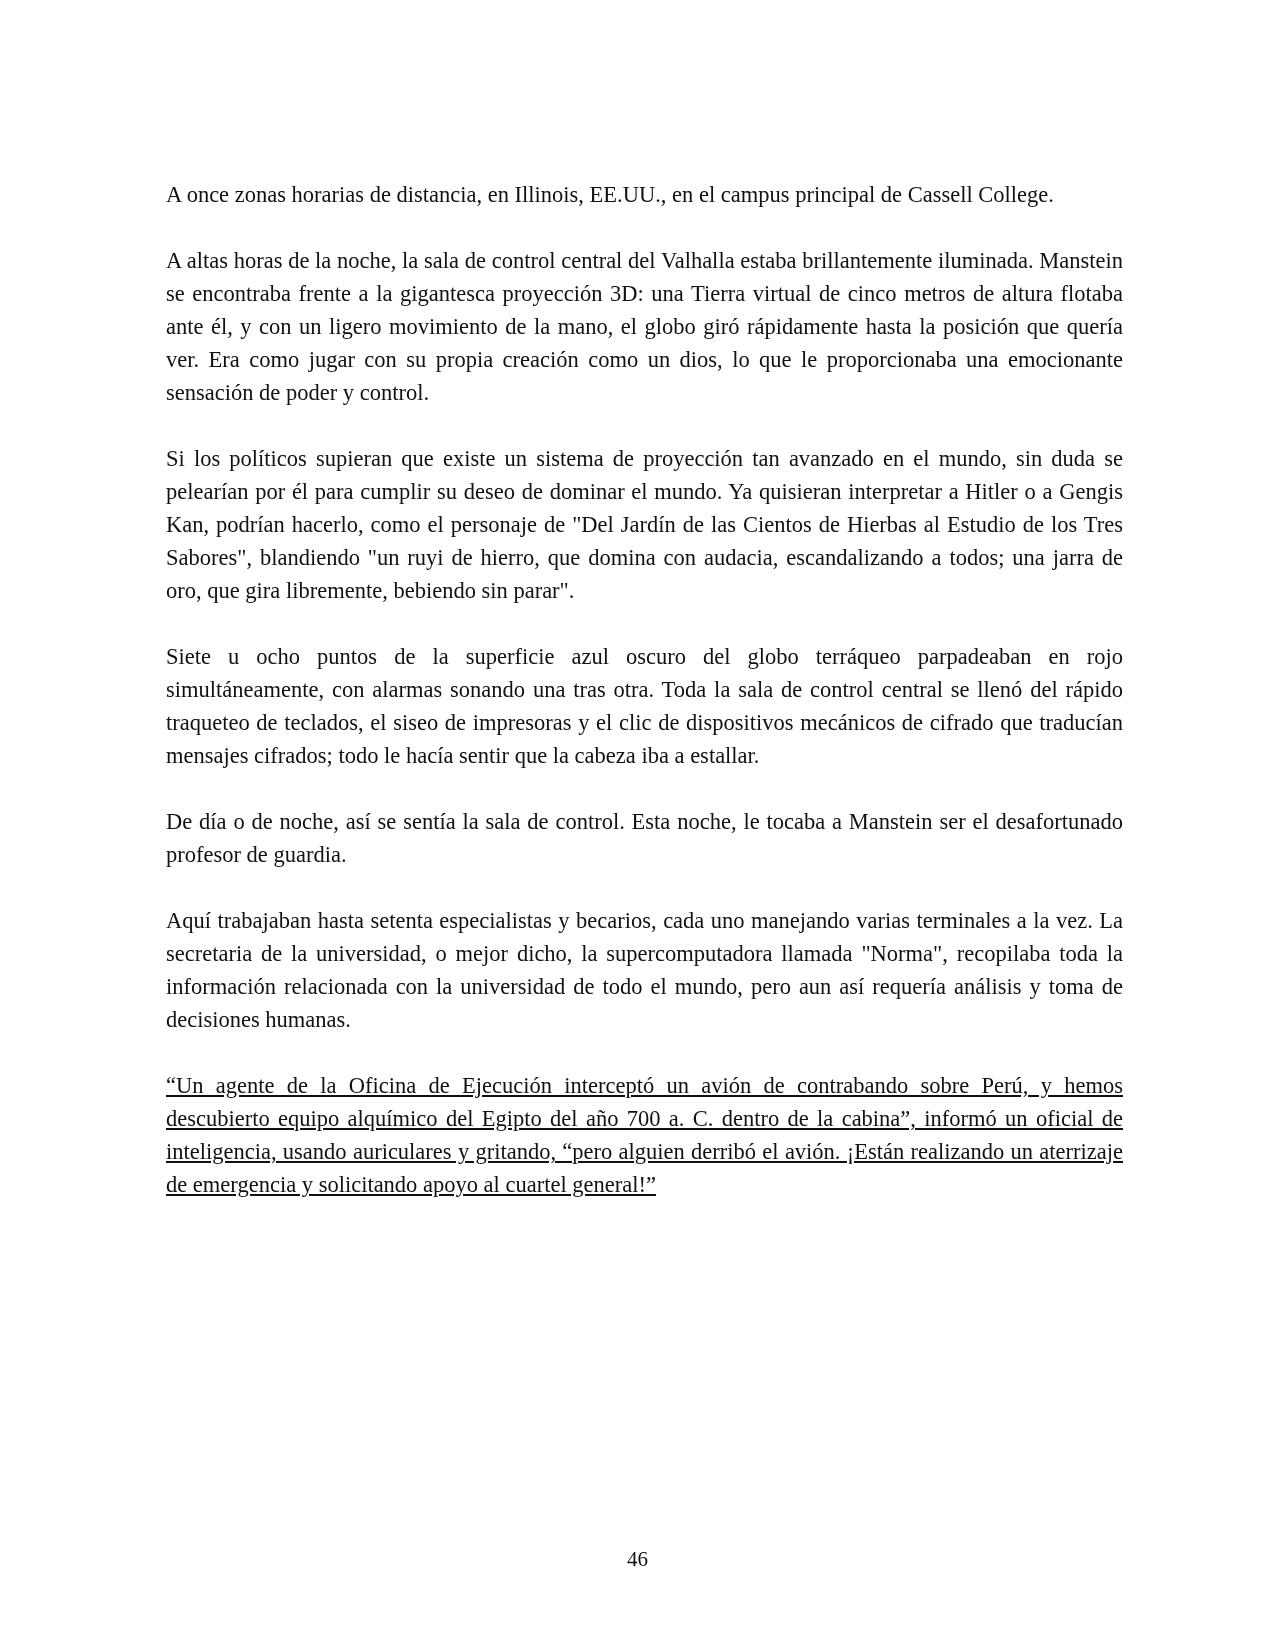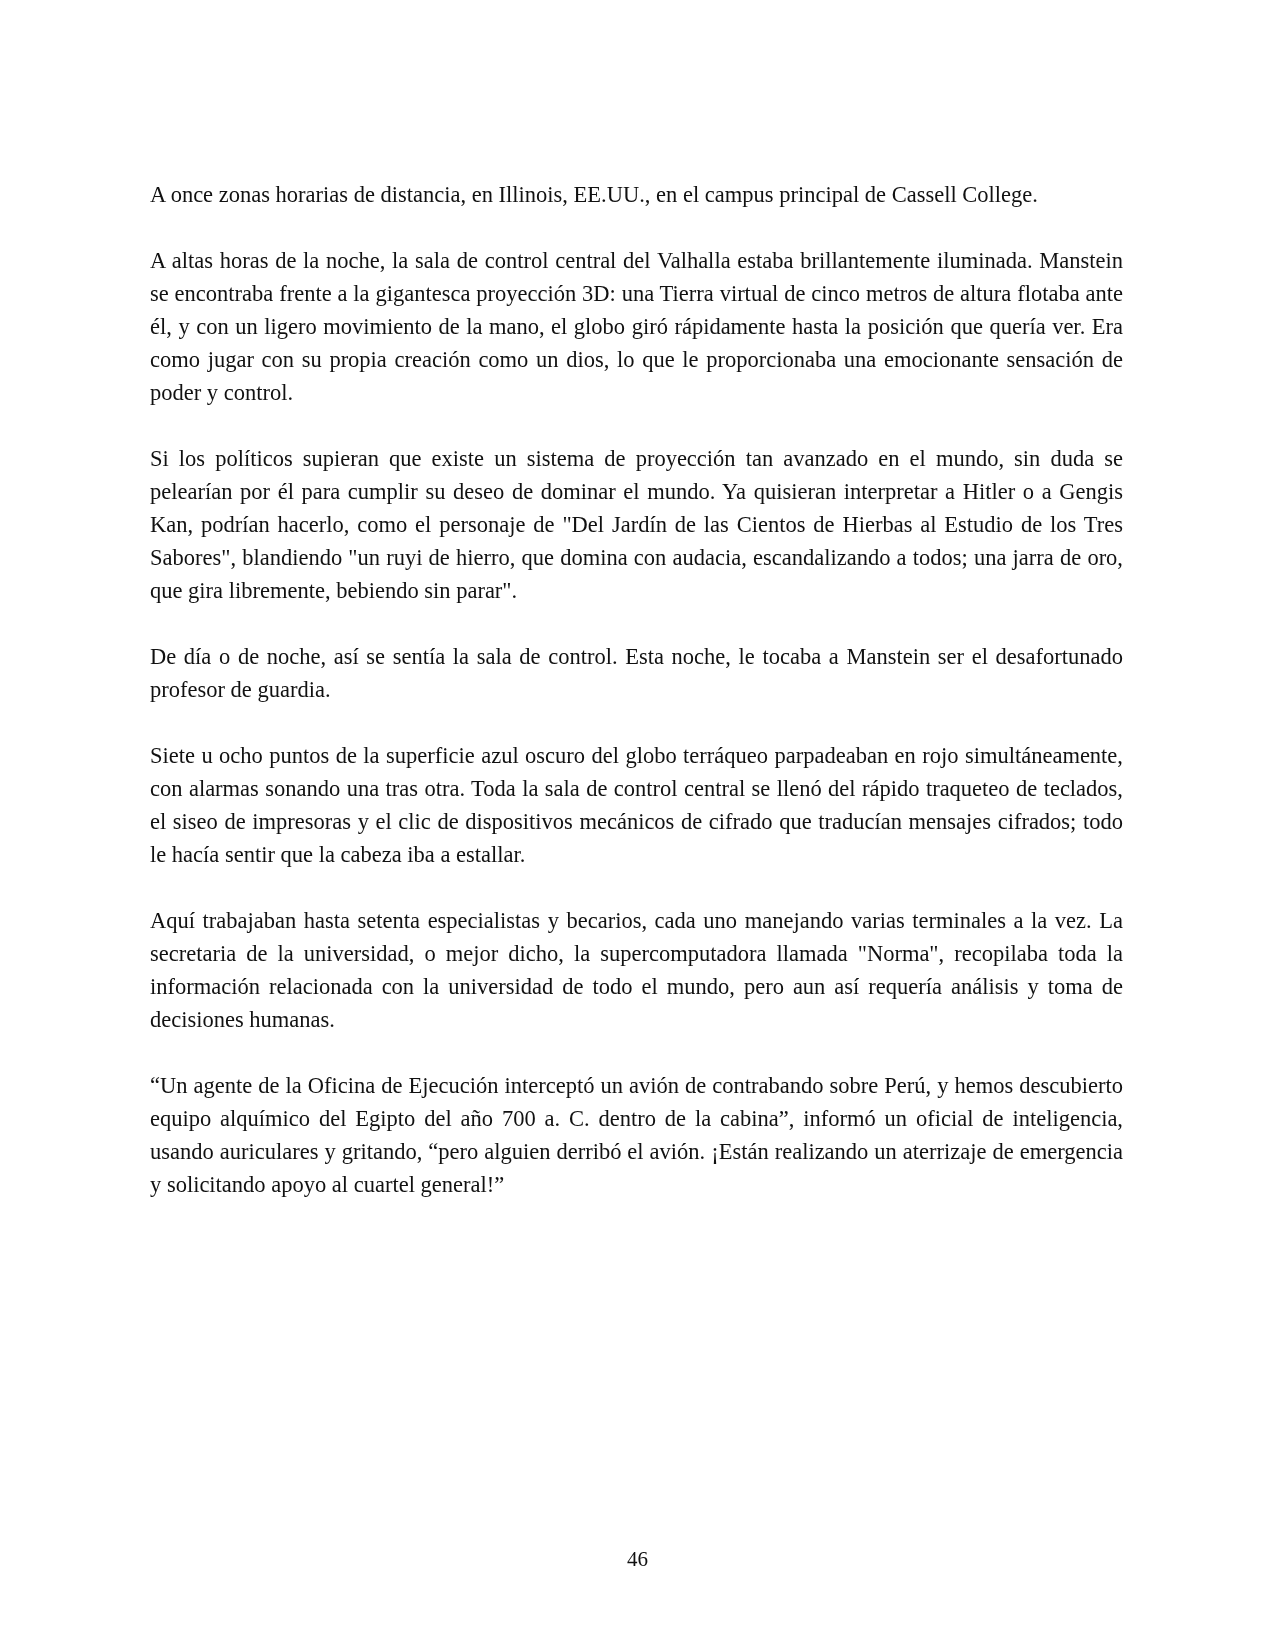--- a/index.html
+++ b/index.html
@@ -17,44 +17,45 @@
     }
     .page-body {
       position: absolute;
       left: 150px;
       top: 178px;
       width: 973px;
       font-size: 22.5px;
       line-height: 33px;
     }
     .page-body p {
-      margin: 0 0 33px 0;
+      margin: 0 0 33px 16px;
       text-align: justify;
       text-justify: inter-word;
       hyphens: none;
     }
     .page-body p.last {
       margin-bottom: 0;
+      text-decoration: underline;
     }
     .page-number {
       position: absolute;
       left: 0;
       width: 1275px;
       top: 1545px;
       text-align: center;
       font-size: 21px;
       line-height: 28px;
     }
   </style>
 </head>
 <body>
 
 <main class="page-body">
   <p>A once zonas horarias de distancia, en Illinois, EE.UU., en el campus principal de Cassell College.</p>
   <p>A altas horas de la noche, la sala de control central del Valhalla estaba brillantemente iluminada. Manstein se encontraba frente a la gigantesca proyección 3D: una Tierra virtual de cinco metros de altura flotaba ante él, y con un ligero movimiento de la mano, el globo giró rápidamente hasta la posición que quería ver. Era como jugar con su propia creación como un dios, lo que le proporcionaba una emocionante sensación de poder y control.</p>
   <p>Si los políticos supieran que existe un sistema de proyección tan avanzado en el mundo, sin duda se pelearían por él para cumplir su deseo de dominar el mundo. Ya quisieran interpretar a Hitler o a Gengis Kan, podrían hacerlo, como el personaje de "Del Jardín de las Cientos de Hierbas al Estudio de los Tres Sabores", blandiendo "un ruyi de hierro, que domina con audacia, escandalizando a todos; una jarra de oro, que gira libremente, bebiendo sin parar".</p>
+  <p>Siete u ocho puntos de la superficie azul oscuro del globo terráqueo parpadeaban en rojo simultáneamente, con alarmas sonando una tras otra. Toda la sala de control central se llenó del rápido traqueteo de teclados, el siseo de impresoras y el clic de dispositivos mecánicos de cifrado que traducían mensajes cifrados; todo le hacía sentir que la cabeza iba a estallar.</p>
   <p>De día o de noche, así se sentía la sala de control. Esta noche, le tocaba a Manstein ser el desafortunado profesor de guardia.</p>
-  <p>Siete u ocho puntos de la superficie azul oscuro del globo terráqueo parpadeaban en rojo simultáneamente, con alarmas sonando una tras otra. Toda la sala de control central se llenó del rápido traqueteo de teclados, el siseo de impresoras y el clic de dispositivos mecánicos de cifrado que traducían mensajes cifrados; todo le hacía sentir que la cabeza iba a estallar.</p>
   <p>Aquí trabajaban hasta setenta especialistas y becarios, cada uno manejando varias terminales a la vez. La secretaria de la universidad, o mejor dicho, la supercomputadora llamada "Norma", recopilaba toda la información relacionada con la universidad de todo el mundo, pero aun así requería análisis y toma de decisiones humanas.</p>
   <p class="last">“Un agente de la Oficina de Ejecución interceptó un avión de contrabando sobre Perú, y hemos descubierto equipo alquímico del Egipto del año 700 a. C. dentro de la cabina”, informó un oficial de inteligencia, usando auriculares y gritando, “pero alguien derribó el avión. ¡Están realizando un aterrizaje de emergencia y solicitando apoyo al cuartel general!”</p>
 </main>
 
 <div class="page-number">46</div>
 
 </body></html>

